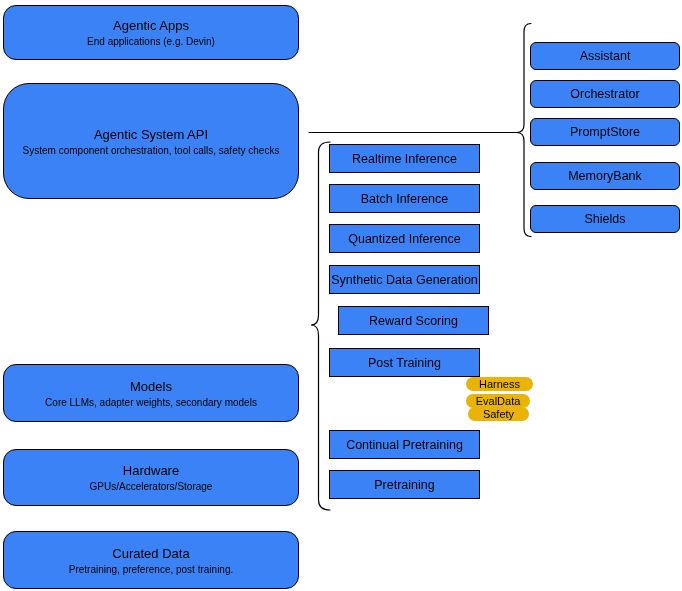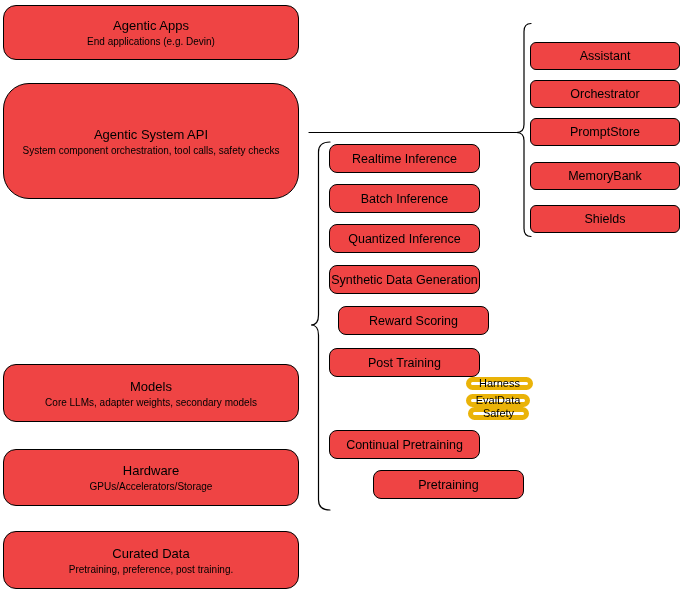--- a/index.html
+++ b/index.html
@@ -7,42 +7,42 @@
   .canvas {
     position:relative;
     width:682px; height:591px;
     background:#ffffff;
     font-family:"Liberation Sans", sans-serif;
     color:#000000;
     overflow:hidden;
   }
   .box {
     position:absolute;
-    background:#ef4444;
+    background:#3b82f6;
     border:1px solid #000000;
     display:flex; flex-direction:column;
     align-items:center; justify-content:center;
     text-align:center;
   }
   .lbox { left:3px; width:296px; }
   .btitle { font-size:13px; line-height:17px; white-space:nowrap; }
   .bsub   { font-size:10px; line-height:12px; margin-top:2px; white-space:nowrap; }
   .mbox {
     left:329px; width:151px; height:29px;
-    border-radius:8px; font-size:12.5px;
+    border-radius:0; font-size:12.5px;
   }
   .rbox {
     left:530px; width:150px; height:28px;
     border-radius:6px; font-size:12.5px;
   }
   .label { white-space:nowrap; }
   .pill {
     position:absolute;
     background:#ffffff;
-    border:5px solid #eab308;
+    border:7px solid #eab308;
     border-radius:7px;
     display:flex; align-items:center; justify-content:center;
     font-size:11px; line-height:11px;
     z-index:5;
     white-space:nowrap;
   }
   svg.overlay {
     position:absolute; left:0; top:0;
     pointer-events:none;
   }
@@ -101,21 +101,21 @@
   </div>
   <div class="box mbox" style="top:306px;margin-left:9px;">
     <span class="label">Reward Scoring</span>
   </div>
   <div class="box mbox" style="top:348px;">
     <span class="label">Post Training</span>
   </div>
   <div class="box mbox" style="top:430px;">
     <span class="label">Continual Pretraining</span>
   </div>
-  <div class="box mbox" style="top:470px;margin-left:44px;">
+  <div class="box mbox" style="top:470px;">
     <span class="label">Pretraining</span>
   </div>
 
   <div class="box rbox" style="top:36px;margin-top:6px;">
     <span class="label">Assistant</span>
   </div>
   <div class="box rbox" style="top:80px;">
     <span class="label">Orchestrator</span>
   </div>
   <div class="box rbox" style="top:118px;">

